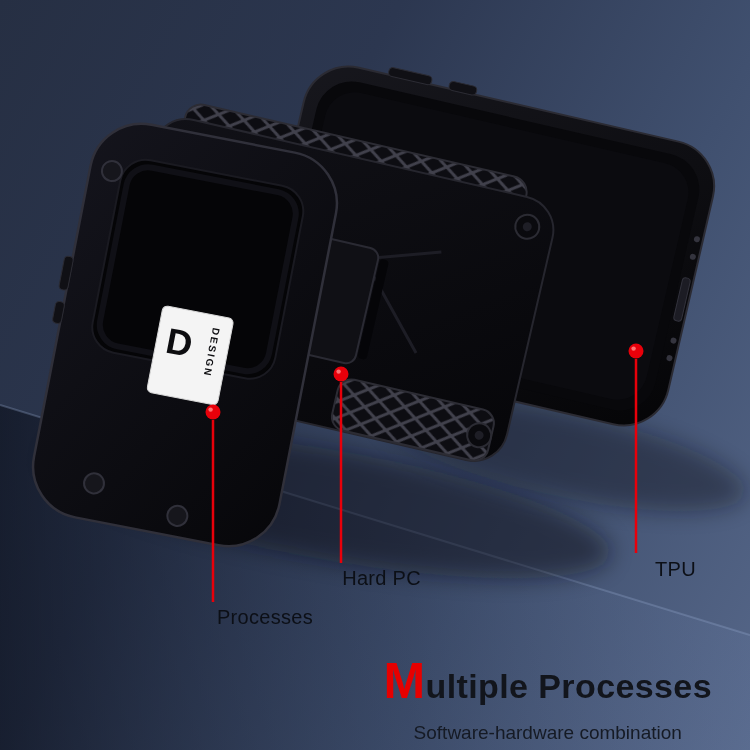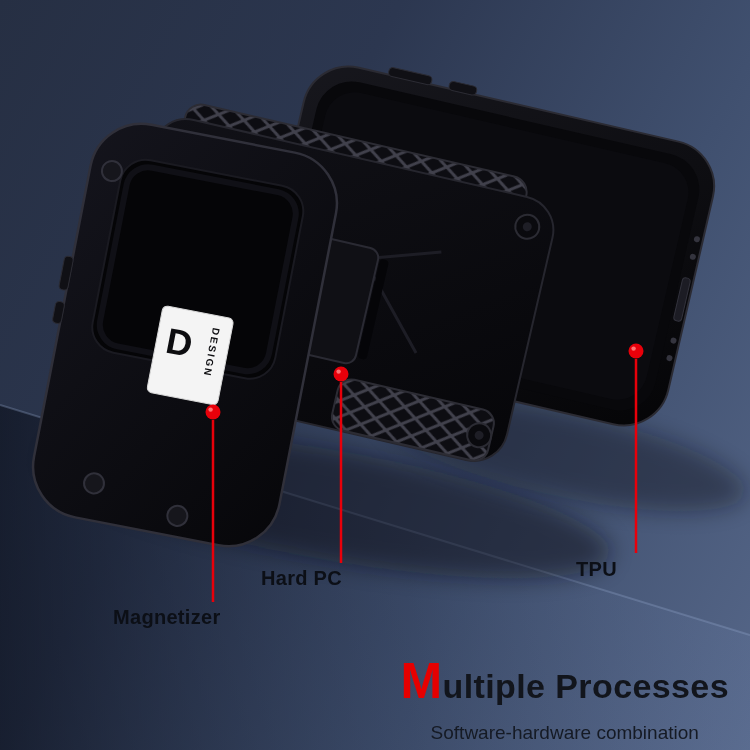--- a/index.html
+++ b/index.html
@@ -3,25 +3,25 @@
 <meta charset="utf-8">
 <style>
   html,body{margin:0;padding:0;background:#1c2333;}
   .stage{
     position:relative;width:750px;height:750px;overflow:hidden;
     background:linear-gradient(118deg,#262f43 0%,#2c3750 35%,#40506f 68%,#566789 100%);
     font-family:"Liberation Sans",sans-serif;
   }
   .scene-svg{position:absolute;left:0;top:0;}
   .callout-label{
-    position:absolute;text-align:left;
-    font-weight:bold;font-size:20px;color:#0c0f16;letter-spacing:.3px;
+    position:absolute;text-align:right;
+    font-weight:normal;font-size:20px;color:#0c0f16;letter-spacing:.3px;
   }
   .caption{
-    position:absolute;right:21px;top:652px;text-align:center;
+    position:absolute;right:38px;top:652px;text-align:center;
   }
   .caption-title{font-weight:bold;font-size:34px;color:#12151c;letter-spacing:.4px;white-space:nowrap;}
   .caption-title .first-letter{color:#e60000;font-size:50px;}
   .caption-subtitle{font-size:19px;color:#151a24;margin-top:12px;}
 </style>
 </head>
 <body>
 
 <div class="stage">
 
@@ -120,21 +120,21 @@
       <circle cx="341" cy="374" r="7.5" fill="#e8000a"></circle>
       <circle cx="338.6" cy="371.6" r="2.2" fill="#ff7d7d" opacity="0.9"></circle>
     </g>
     <g>
       <line x1="636" y1="359" x2="636" y2="553" stroke="#e8000a" stroke-width="2.5"></line>
       <circle cx="636" cy="351" r="7.5" fill="#e8000a"></circle>
       <circle cx="633.6" cy="348.6" r="2.2" fill="#ff7d7d" opacity="0.9"></circle>
     </g>
   </svg>
 
-  <div class="callout-label" style="left:113px;top:606px;width:200px;">Magnetizer</div>
+  <div class="callout-label" style="left:113px;top:606px;width:200px;">Processes</div>
   <div class="callout-label" style="left:261px;top:567px;width:160px;">Hard PC</div>
   <div class="callout-label" style="left:576px;top:558px;width:120px;">TPU</div>
 
   <div class="caption">
     <div class="caption-title"><span class="first-letter">M</span><span>ultiple Processes</span></div>
     <div class="caption-subtitle">Software-hardware combination</div>
   </div>
 
 </div>
 

